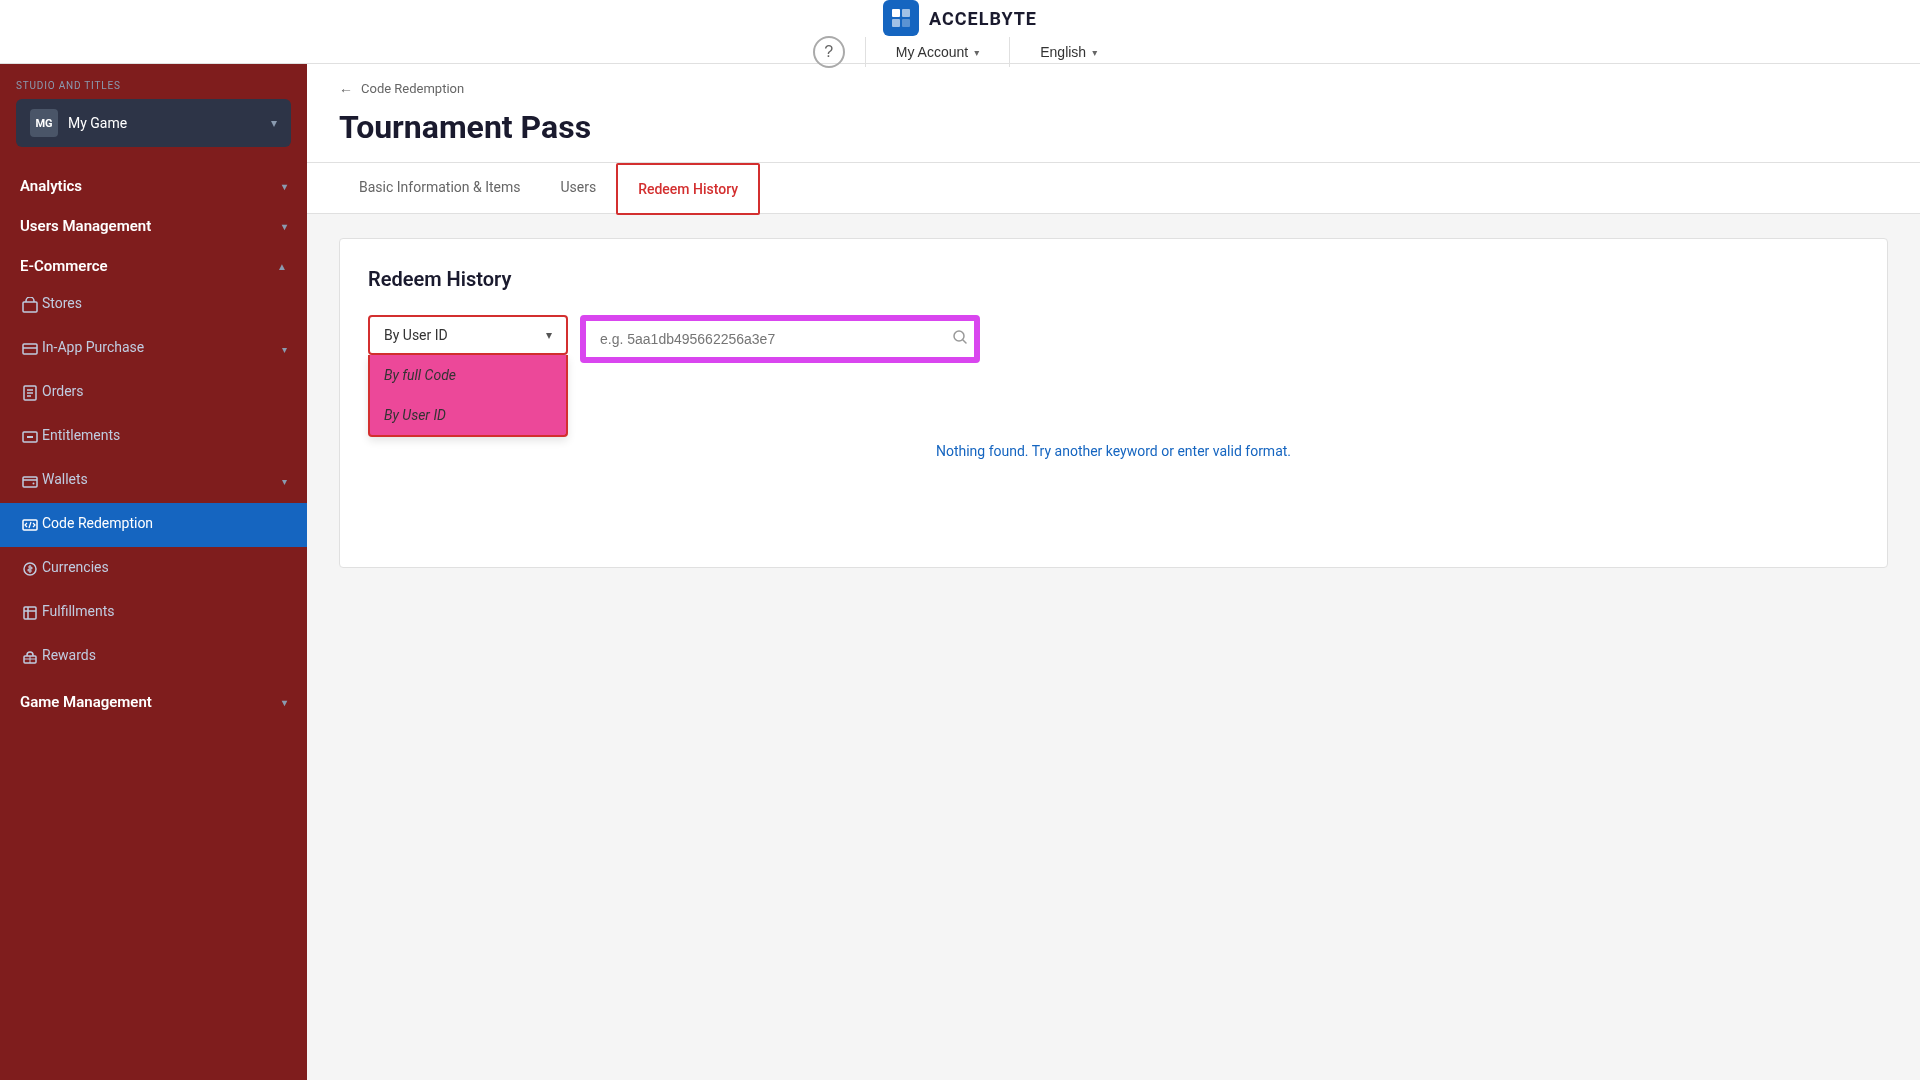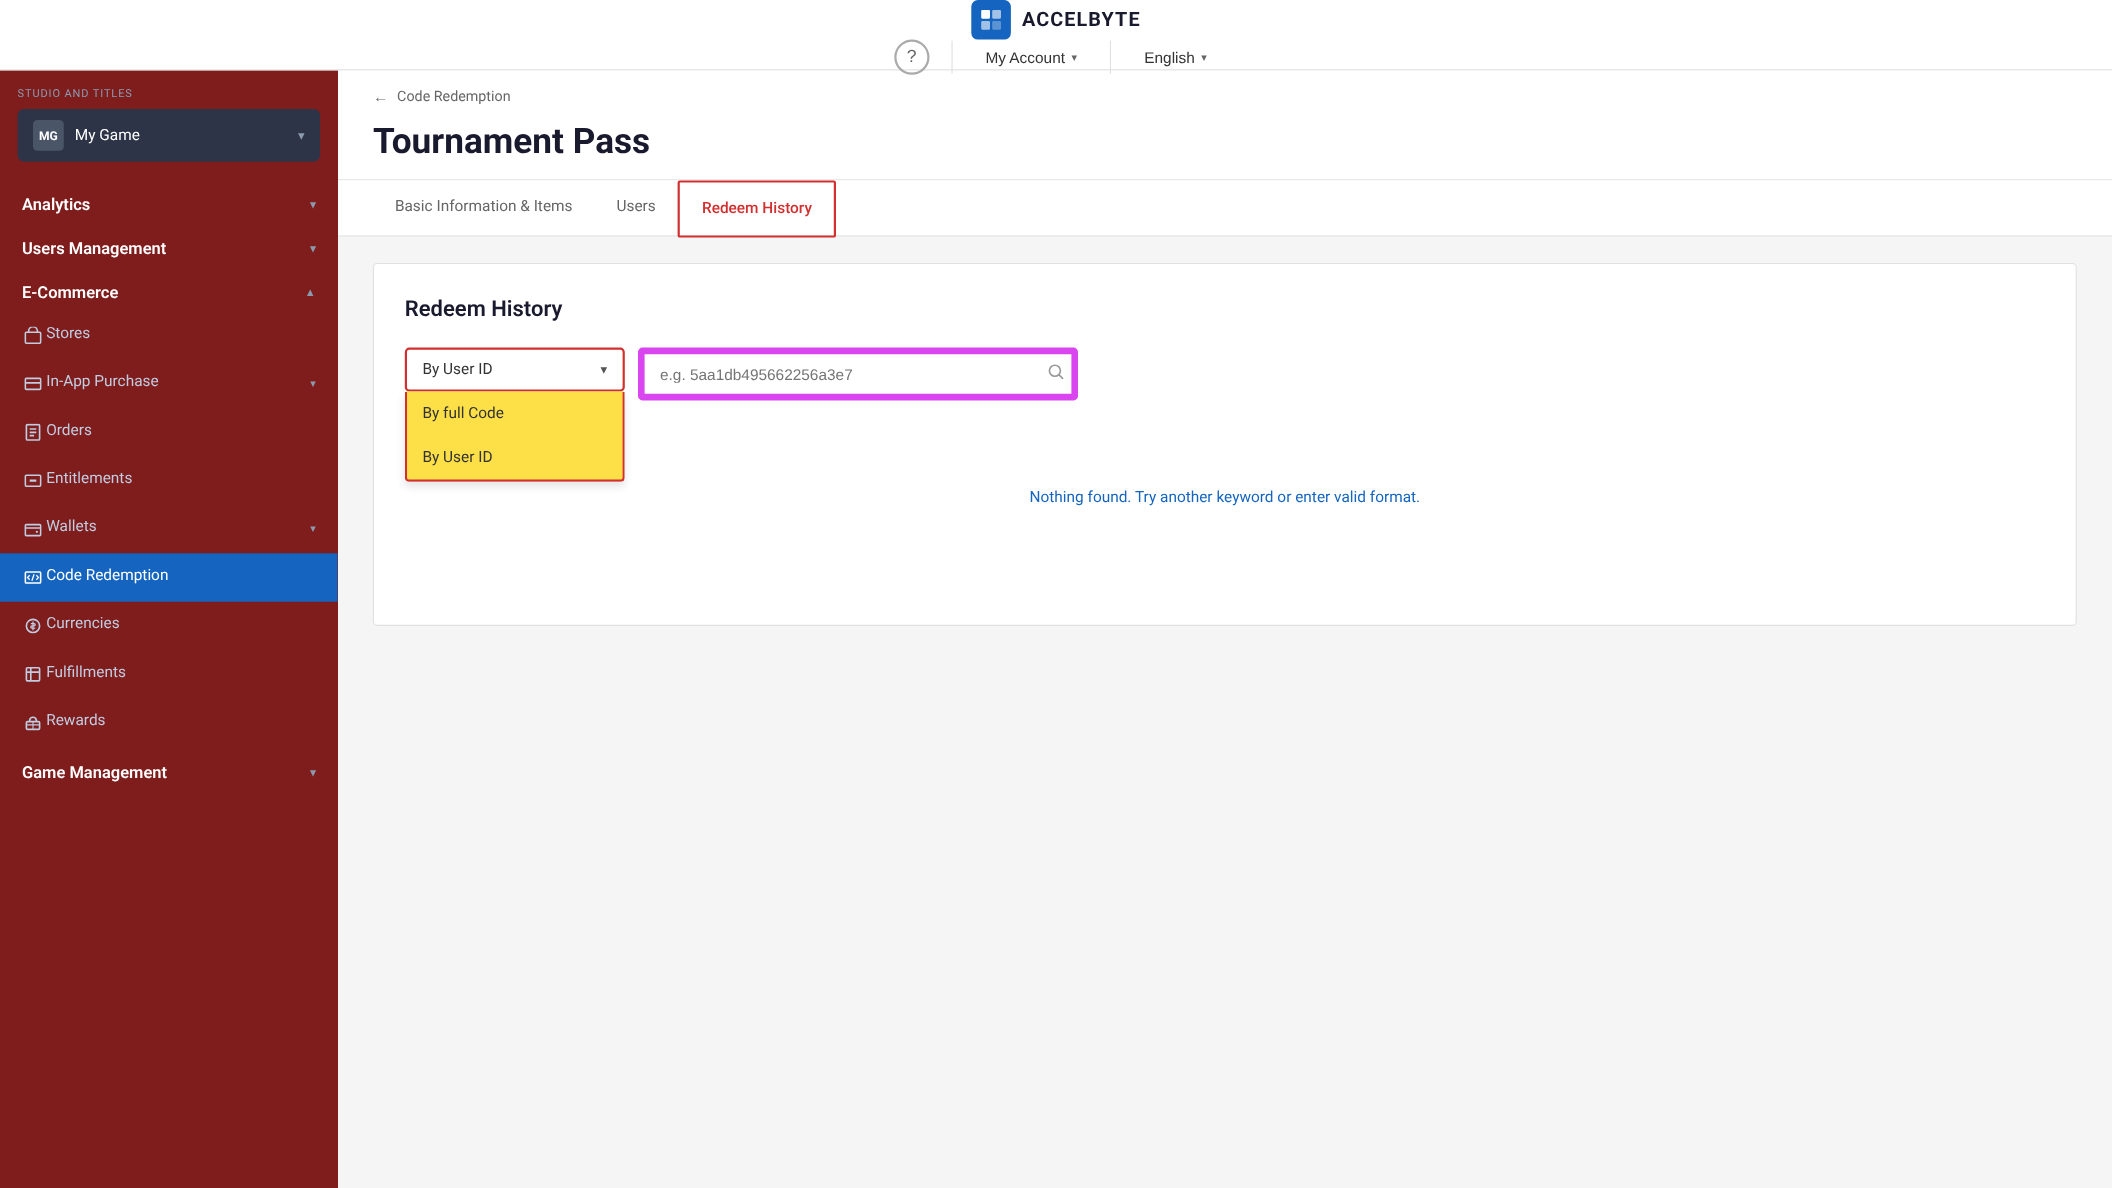--- a/index.html
+++ b/index.html
@@ -137,23 +137,23 @@
       outline: none;
     }
     .search-icon-btn {
       position: absolute; right: 12px; color: #999; cursor: pointer;
       font-size: 16px; background: none; border: none;
     }
 
     
     .dropdown-menu {
       position: absolute; top: 100%; left: 0; width: 200px;
-      background: #fde047; border: 2px solid #d32f2f;
+      background: #ec4899; border: 2px solid #d32f2f;
       border-top: none; border-radius: 0 0 4px 4px;
-      z-index: 50; box-shadow: 0 4px 8px rgba(0,0,0,0.1);
+      z-index: 50; box-shadow: 0 4px 8px rgba(0,0,0,0.1); font-style: italic;
     }
     .dropdown-option {
       padding: 12px 14px; font-size: 14px; color: #333;
       cursor: pointer; transition: background 0.15s;
     }
 
     
     .empty-state {
       text-align: center; padding: 80px 20px;
       color: #1565c0; font-size: 14px;

